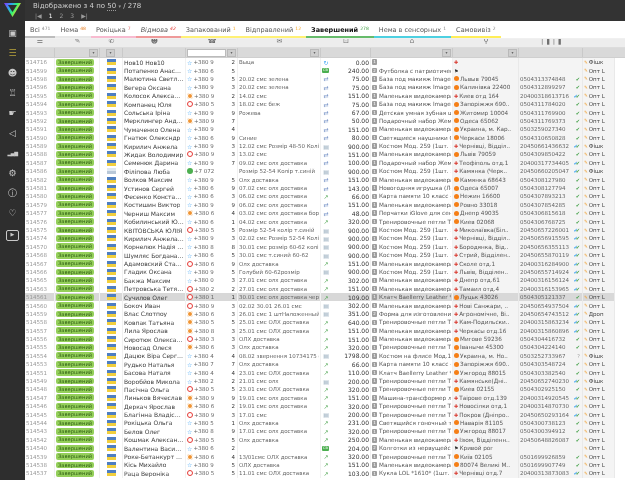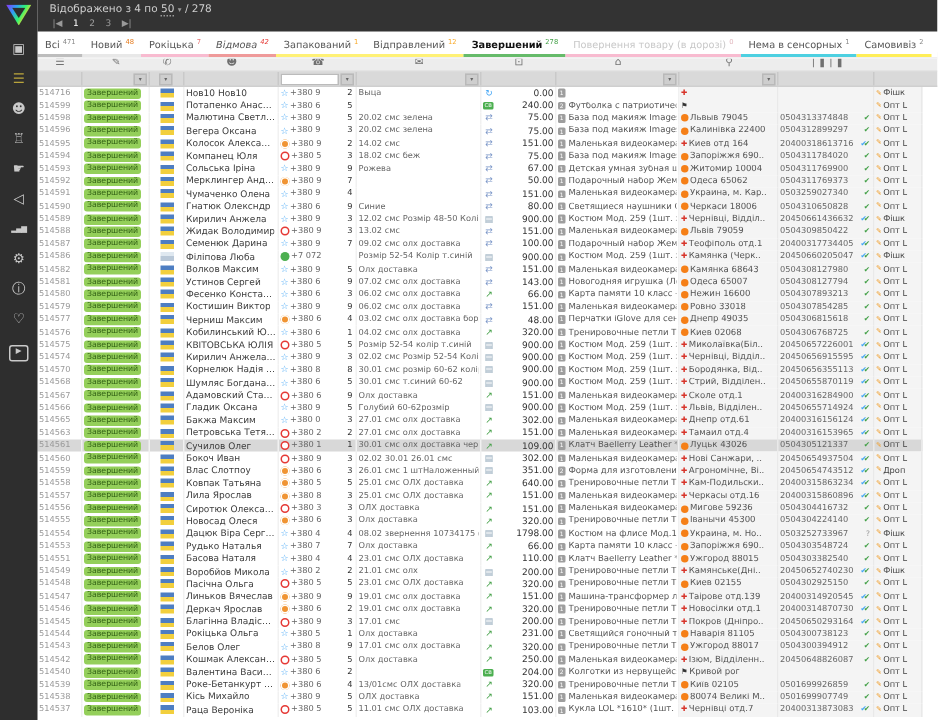--- a/index.html
+++ b/index.html
@@ -118,21 +118,21 @@
   </div>
   <div class="tb-line2" id="pager"><span>|◀</span><span class="pg cur">1</span><span class="pg">2</span><span class="pg">3</span><span>▶|</span></div>
 </div>
 
 <div class="tabs" id="tabs">
     <div class="tab" style="border-bottom-color: rgb(189, 189, 189);">
       <span class="lbl">Всі</span>
       <span class="cnt" style="color: rgb(136, 136, 136);">471</span>
     </div>
     <div class="tab" style="border-bottom-color: rgb(232, 232, 232);">
-      <span class="lbl">Новий</span>
+      <span class="lbl">Нема</span>
       <span class="cnt" style="color: rgb(230, 126, 34);">48</span>
     </div>
     <div class="tab" style="border-bottom-color: rgb(248, 187, 208);">
       <span class="lbl">Рокіцька</span>
       <span class="cnt" style="color: rgb(229, 115, 115);">7</span>
     </div>
     <div class="tab" style="border-bottom-color: rgb(239, 154, 154); font-style: italic;">
       <span class="lbl">Відмова</span>
       <span class="cnt" style="color: rgb(229, 57, 53);">42</span>
     </div>
@@ -140,24 +140,20 @@
       <span class="lbl">Запакований</span>
       <span class="cnt" style="color: rgb(249, 168, 37);">1</span>
     </div>
     <div class="tab" style="border-bottom-color: rgb(255, 241, 118);">
       <span class="lbl">Відправлений</span>
       <span class="cnt" style="color: rgb(249, 168, 37);">12</span>
     </div>
     <div class="tab active" style="border-bottom-color: rgb(102, 187, 106);">
       <span class="lbl">Завершений</span>
       <span class="cnt" style="color: rgb(67, 160, 71);">278</span>
-    </div>
-    <div class="tab dim" style="border-bottom-color: rgb(248, 187, 208);">
-      <span class="lbl">Повернення товару (в дорозі)</span>
-      <span class="cnt" style="color: rgb(224, 182, 189);">0</span>
     </div>
     <div class="tab" style="border-bottom-color: rgb(77, 208, 225);">
       <span class="lbl">Нема в сенсорных</span>
       <span class="cnt" style="color: rgb(136, 136, 136);">1</span>
     </div>
     <div class="tab" style="border-bottom-color: rgb(255, 238, 88);">
       <span class="lbl">Самовивіз</span>
       <span class="cnt" style="color: rgb(136, 136, 136);">2</span>
     </div>
   </div>

